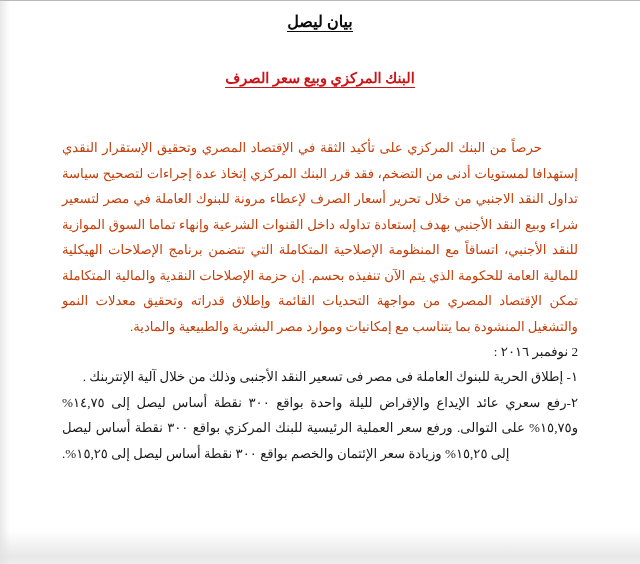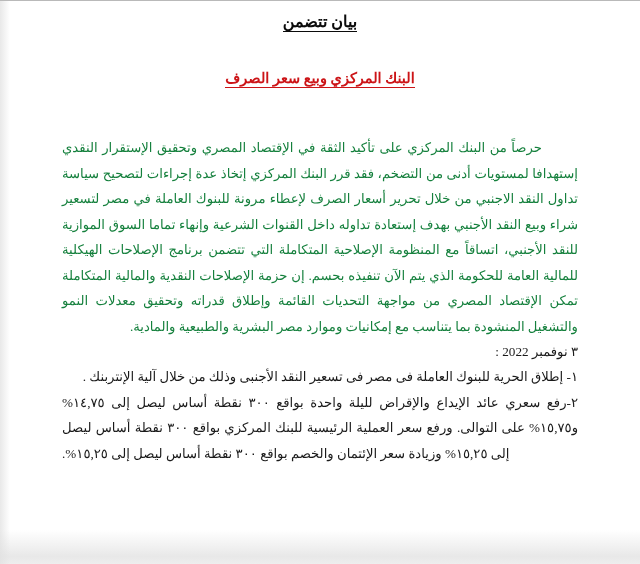--- a/index.html
+++ b/index.html
@@ -71,21 +71,21 @@
   }
   .headline .u {
     border-bottom: 1.4px solid #cc1417;
     padding-bottom: 1px;
   }
   .headline-1 { padding-top: 39px; }
   .headline-2 { padding-top: 30px; }
 
   .body-par {
     margin: 0;
-    color: #15803d;
+    color: #c2410c;
     font-size: 13.2px;
     line-height: 25.5px;
     text-align: justify;
     text-justify: inter-word;
     text-align-last: right;
   }
   .par-main { padding-top: 48px; }
   .par-main .indent { display: inline-block; width: 36px; }
 
   .par-second {
@@ -123,32 +123,32 @@
 
   .num { unicode-bidi: isolate; }
 </style>
 </head>
 <body>
 
 <div class="page">
   <div class="sheet">
 
     <h1 class="doc-title">
-      <span class="u">بيان تتضمن</span>
+      <span class="u">بيان ليصل</span>
     </h1>
 
     <h2 class="headline headline-1">
       <span class="u">البنك المركزي وبيع سعر الصرف</span>
     </h2>
 
 
     <p class="body-par par-main"><span class="indent"></span><span>حرصاً من البنك المركزي على تأكيد الثقة في الإقتصاد المصري وتحقيق الإستقرار النقدي إستهدافا لمستويات أدنى من التضخم، فقد قرر البنك المركزي إتخاذ عدة إجراءات لتصحيح سياسة تداول النقد الاجنبي من خلال تحرير أسعار الصرف لإعطاء مرونة للبنوك العاملة في مصر لتسعير شراء وبيع النقد الأجنبي بهدف إستعادة تداوله داخل القنوات الشرعية وإنهاء تماما السوق الموازية للنقد الأجنبي، اتساقاً مع المنظومة الإصلاحية المتكاملة التي تتضمن برنامج الإصلاحات الهيكلية للمالية العامة للحكومة الذي يتم الآن تنفيذه بحسم. إن حزمة الإصلاحات النقدية والمالية المتكاملة تمكن الإقتصاد المصري من مواجهة التحديات القائمة وإطلاق قدراته وتحقيق معدلات النمو والتشغيل المنشودة بما يتناسب مع إمكانيات وموارد مصر البشرية والطبيعية والمادية.</span></p>
 
 
-    <p class="date-line">٣ نوفمبر 2022 :</p>
+    <p class="date-line">2 نوفمبر ٢٠١٦ :</p>
 
     <ul class="decision-list">
       <li><span class="num">١- إطلاق الحرية للبنوك العاملة فى مصر فى تسعير النقد الأجنبى وذلك من خلال آلية الإنتربنك .</span></li>
       <li class="last-centered"><span class="num">٢-رفع سعري عائد الإيداع والإقراض لليلة واحدة بواقع ٣٠٠ نقطة أساس ليصل إلى ١٤,٧٥% و١٥,٧٥% على التوالى. ورفع سعر العملية الرئيسية للبنك المركزي بواقع ٣٠٠ نقطة أساس ليصل إلى ١٥,٢٥% وزيادة سعر الإئتمان والخصم بواقع ٣٠٠ نقطة أساس ليصل إلى ١٥,٢٥%.</span></li>
     </ul>
 
   </div>
 </div>
 
 </body></html>

